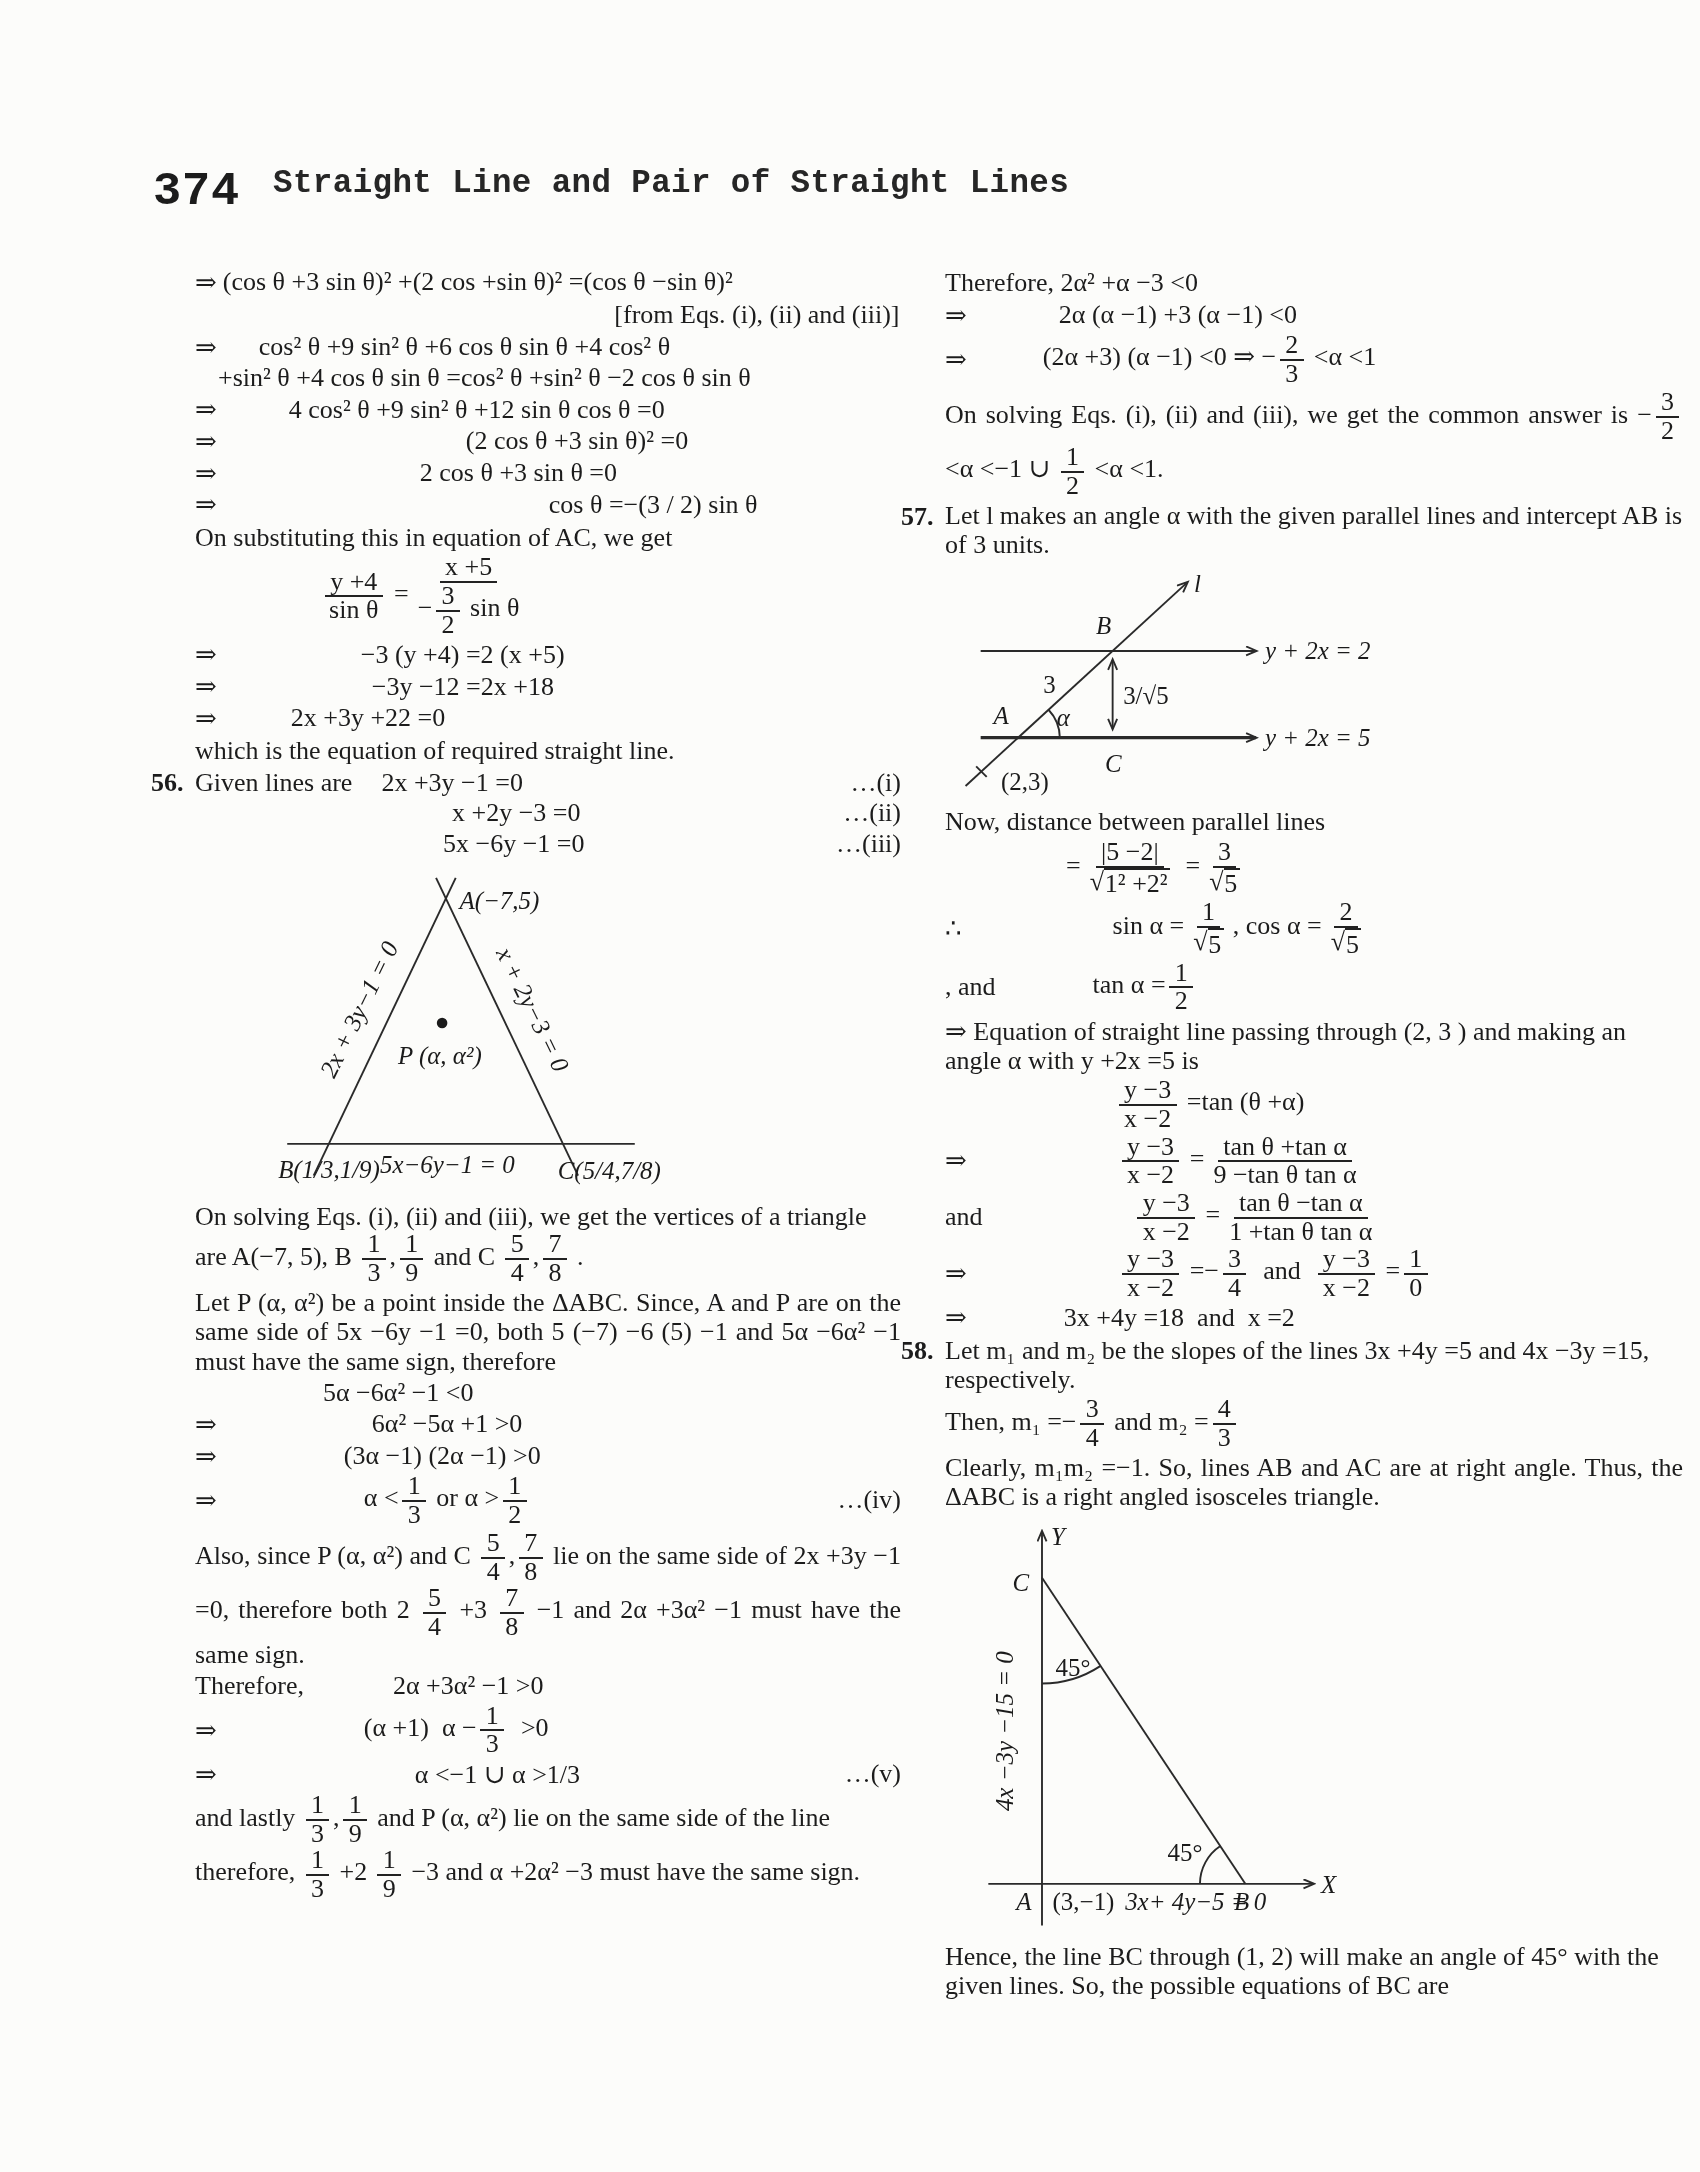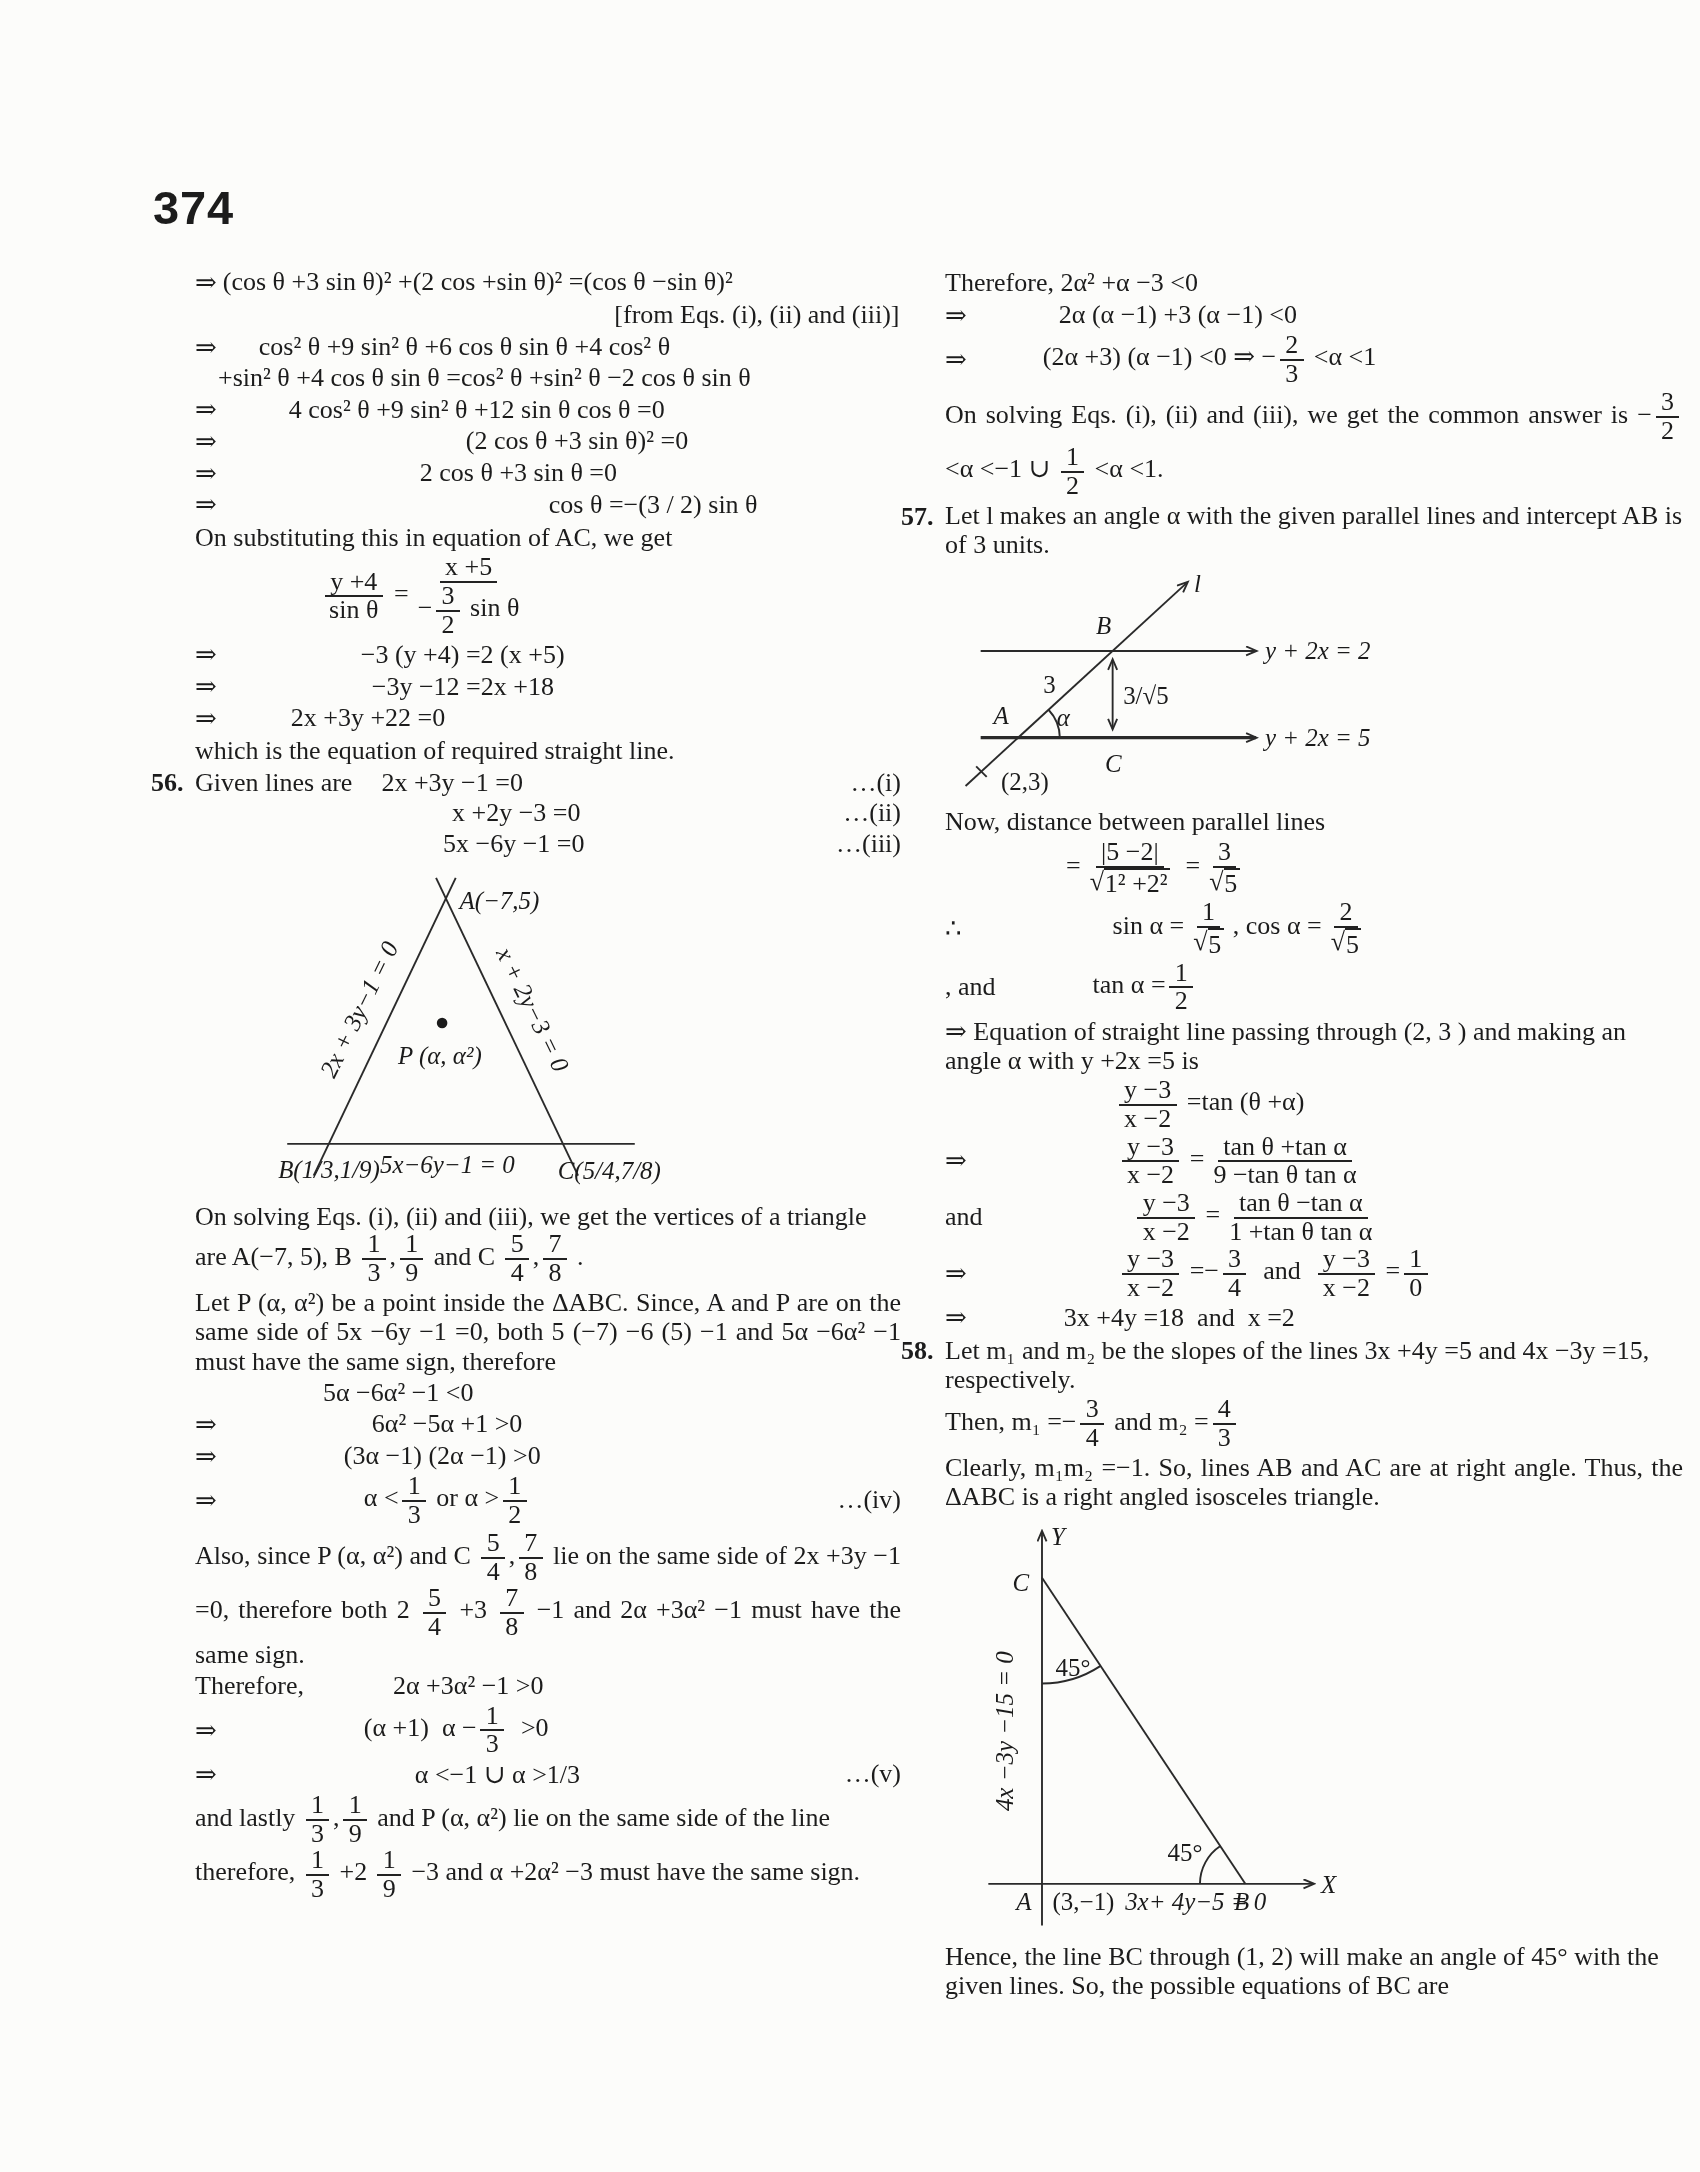--- a/index.html
+++ b/index.html
@@ -1,22 +1,22 @@
 <!DOCTYPE html>
 <html style="font-size:12px"><head>
 <meta charset="utf-8">
 <style>
   html,body{margin:0;padding:0;}
   body{
     width:1700px;height:2172px;position:relative;overflow:hidden;
     background:#fcfcfa;color:#1c1c1c;
     font-family:"Liberation Serif","DejaVu Serif",serif;
   }
-  .page-header{position:absolute;left:153px;top:180px;display:flex;align-items:flex-start;
-    font-family:Liberation Sans, sans-serif;}
+  .page-header{position:absolute;left:153px;top:165px;display:flex;align-items:flex-start;
+    font-family:Liberation Mono, monospace;}
   .page-number{font-size:47px;font-weight:800;letter-spacing:0.8px;}
   .page-title{font-size:32.5px;font-weight:600;margin-left:33px;color:#262626;letter-spacing:0.4px;}
 
   .col{position:absolute;top:266px;font-size:26px;}
   #col-left{left:151px;width:750px;}
   #col-right{left:901px;width:782px;}
 
   .line{position:relative;}
   .eq{display:flex;align-items:center;min-height:30px;margin:0.8px 0;padding-left:44px;}
   .eq .lead{flex:0 0 auto;}
@@ -44,20 +44,21 @@
   svg text{font-family:"Liberation Serif","DejaVu Serif",serif;font-size:33px;font-style:italic;fill:#1b1b1b;}
   svg text.up{font-style:normal;}
   svg .ln{stroke:#2a2a2a;stroke-width:2.5;fill:none;}
   svg .thick{stroke-width:4.5;}
 </style>
 </head>
 <body>
 
 <div class="page-header">
   <span class="page-number">374</span>
+  <span class="page-title">Straight Line and Pair of Straight Lines</span>
 </div>
 
 <div class="col" id="col-left">
     <div class="line eq">
       <span class="lead">⇒</span>
       <span class="body" style="margin-left: 6px;">(cos θ +3 sin θ)² +(2 cos +sin θ)² =(cos θ −sin θ)²</span>
     </div>
     <div class="line flow right"><span class="body">[from Eqs. (i), (ii) and (iii)]</span></div>
     <div class="line eq">
       <span class="lead">⇒</span>

